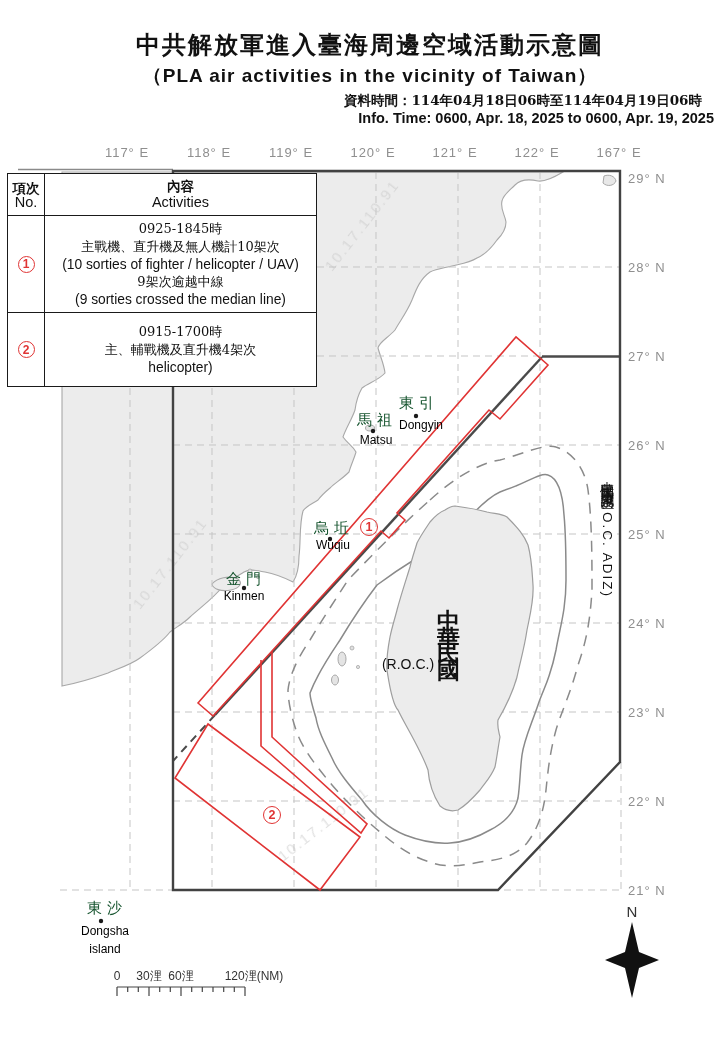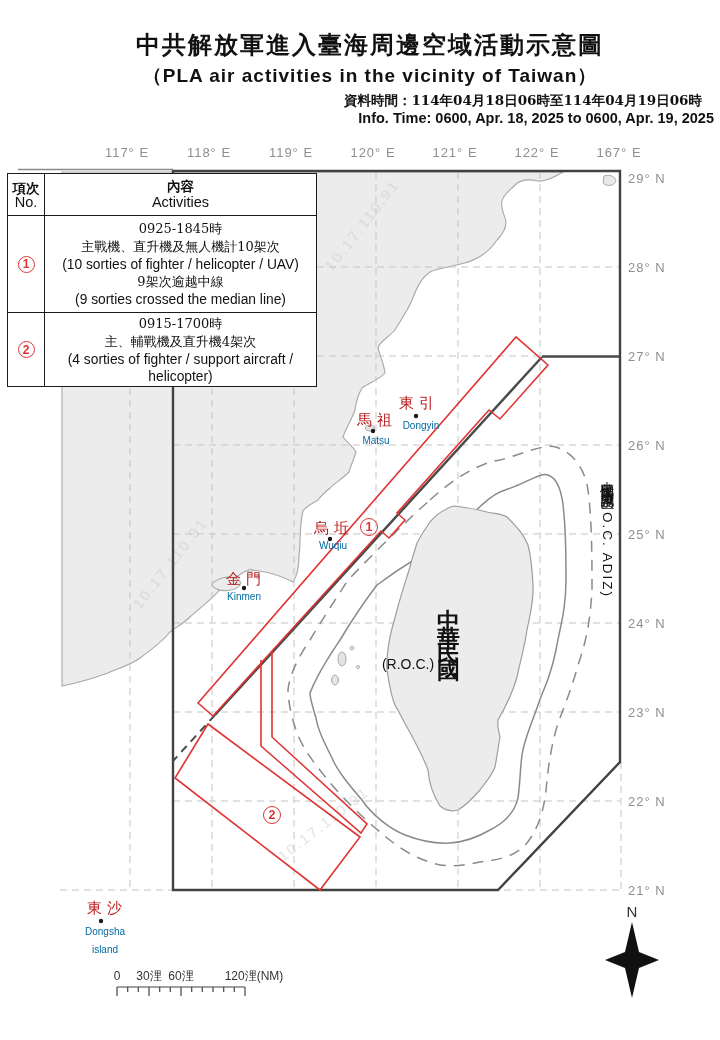--- a/index.html
+++ b/index.html
@@ -22,22 +22,22 @@
   .hd-zh{font-family:"DejaVu Serif",serif;font-weight:bold;font-size:13.5px;color:#111;line-height:15px;}
   .hd-en{font-size:14.5px;color:#111;line-height:16px;}
   .ln-zh{font-family:"DejaVu Serif",serif;font-size:13px;color:#111;line-height:18px;}
   .ln-en{font-size:13.8px;color:#111;line-height:17px;}
   .rowline{border-top:1.2px solid #1a1a1a;}
   .circnum{display:inline-flex;align-items:center;justify-content:center;width:17px;height:17px;
            border:1.6px solid #e03434;border-radius:50%;color:#e03434;font-size:12px;font-weight:bold;
            box-sizing:border-box;background:transparent;}
   
   .lon,.lat{font-size:13px;color:#8f8f8f;letter-spacing:1px;}
-  .pl-zh{font-family:"DejaVu Serif",serif;font-size:15px;color:#b91c1c;letter-spacing:5px;}
-  .pl-en{font-size:10px;color:#0369a1;}
+  .pl-zh{font-family:"DejaVu Serif",serif;font-size:15px;color:#14532d;letter-spacing:5px;}
+  .pl-en{font-size:12px;color:#000000;}
   .vertical{writing-mode:vertical-rl;text-orientation:mixed;}
   .adiz{font-size:13.5px;color:#111;letter-spacing:2px;}
   .taiwan-name{font-family:"DejaVu Serif",serif;font-weight:bold;font-size:23px;color:#111;letter-spacing:17px;}
   .roc{font-size:14px;color:#111;}
   .scl{font-size:12px;color:#333;}
   .north{font-size:15px;color:#333;}
   .mapmark{width:18px;height:18px;border:1.6px solid #e03434;border-radius:50%;color:#e03434;
            font-size:12.5px;font-weight:bold;display:flex;align-items:center;justify-content:center;
            box-sizing:border-box;background:rgba(255,255,255,0.0);}
 </style>
@@ -199,21 +199,20 @@
       </div>
     </div>
 
     <div class="trow rowline" style="top:138px;height:74px;">
       <div class="cell-no">
         <span class="circnum">2</span>
       </div>
       <div class="cell-act">
         <div class="ln-zh">0915-1700時</div>
         <div class="ln-zh">主、輔戰機及直升機4架次</div>
-        <div class="ln-en">(4 sorties of fighter / support aircraft /</div>
         <div class="ln-en">helicopter)</div>
       </div>
     </div>
   </div>
 
   <div class="abs ctr lon" style="left:127px;top:152px;">117° E</div>
   <div class="abs ctr lon" style="left:209px;top:152px;">118° E</div>
   <div class="abs ctr lon" style="left:291px;top:152px;">119° E</div>
   <div class="abs ctr lon" style="left:373px;top:152px;">120° E</div>
   <div class="abs ctr lon" style="left:455px;top:152px;">121° E</div>

